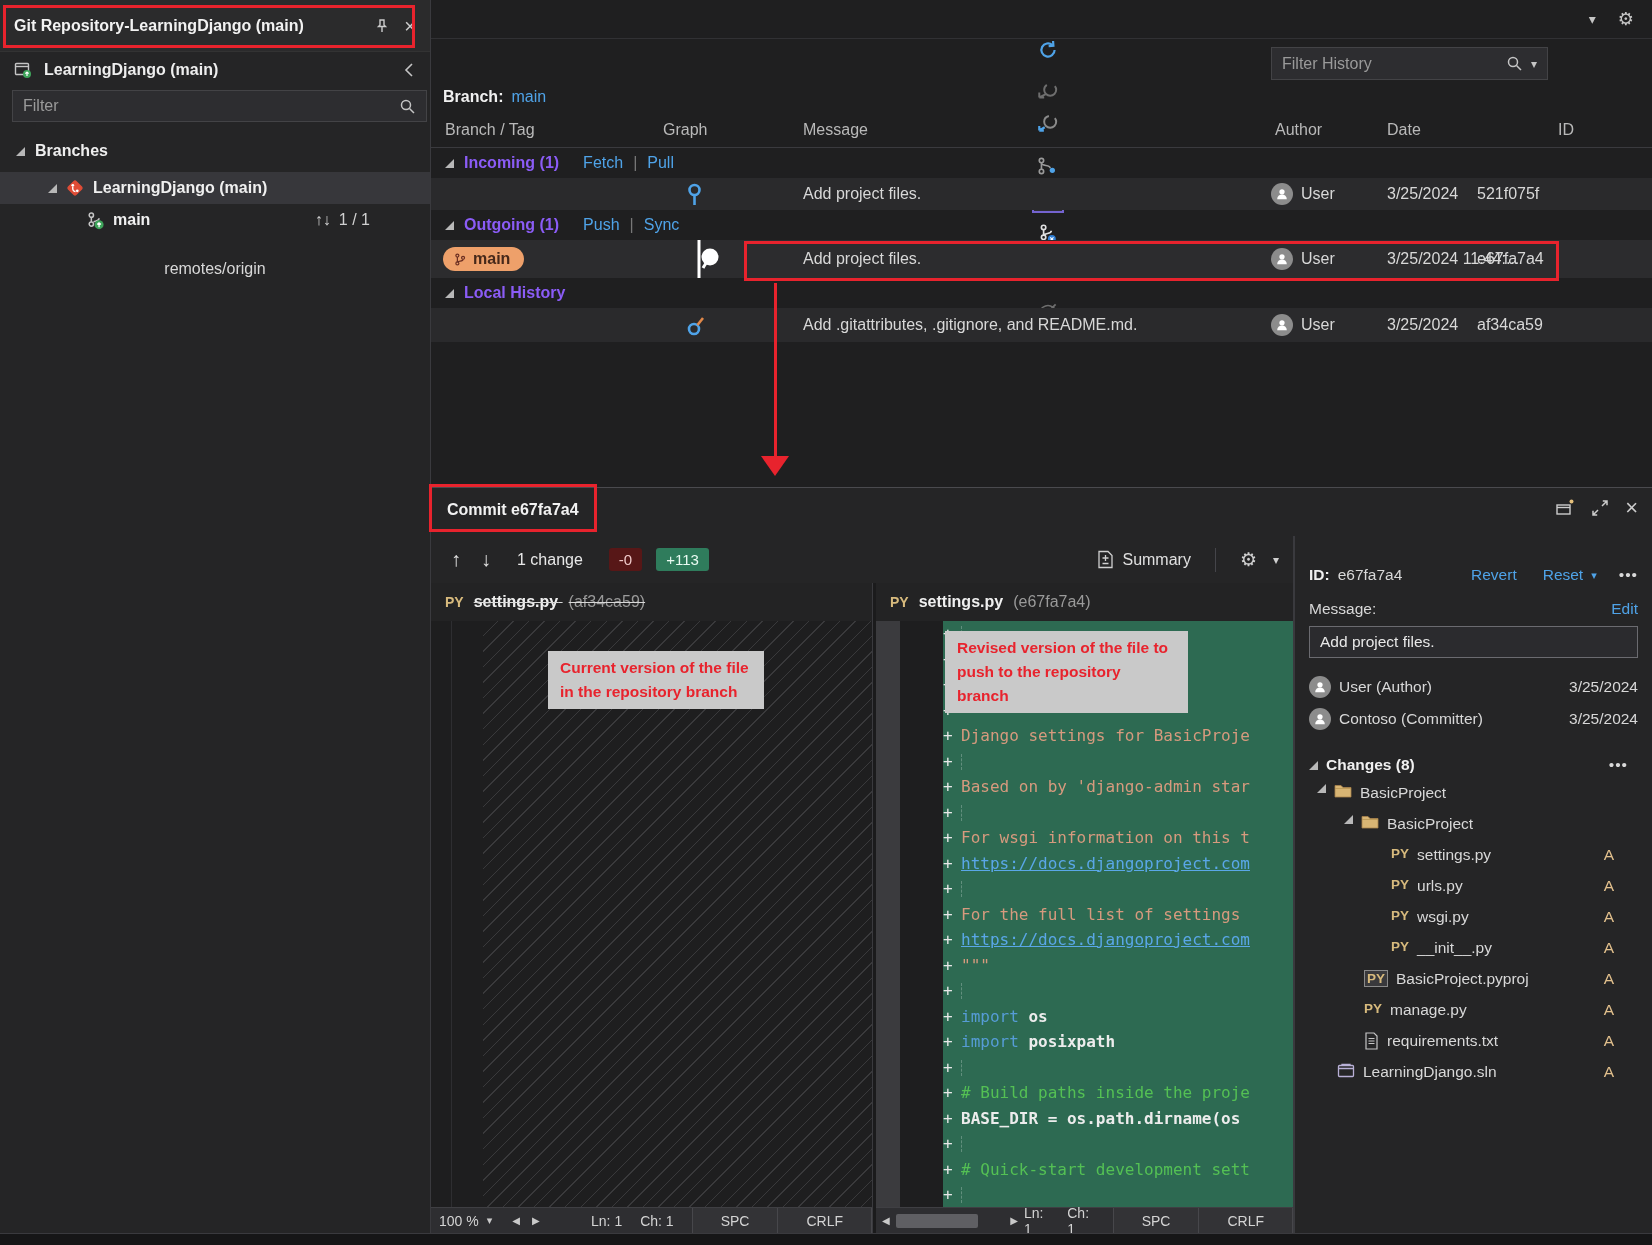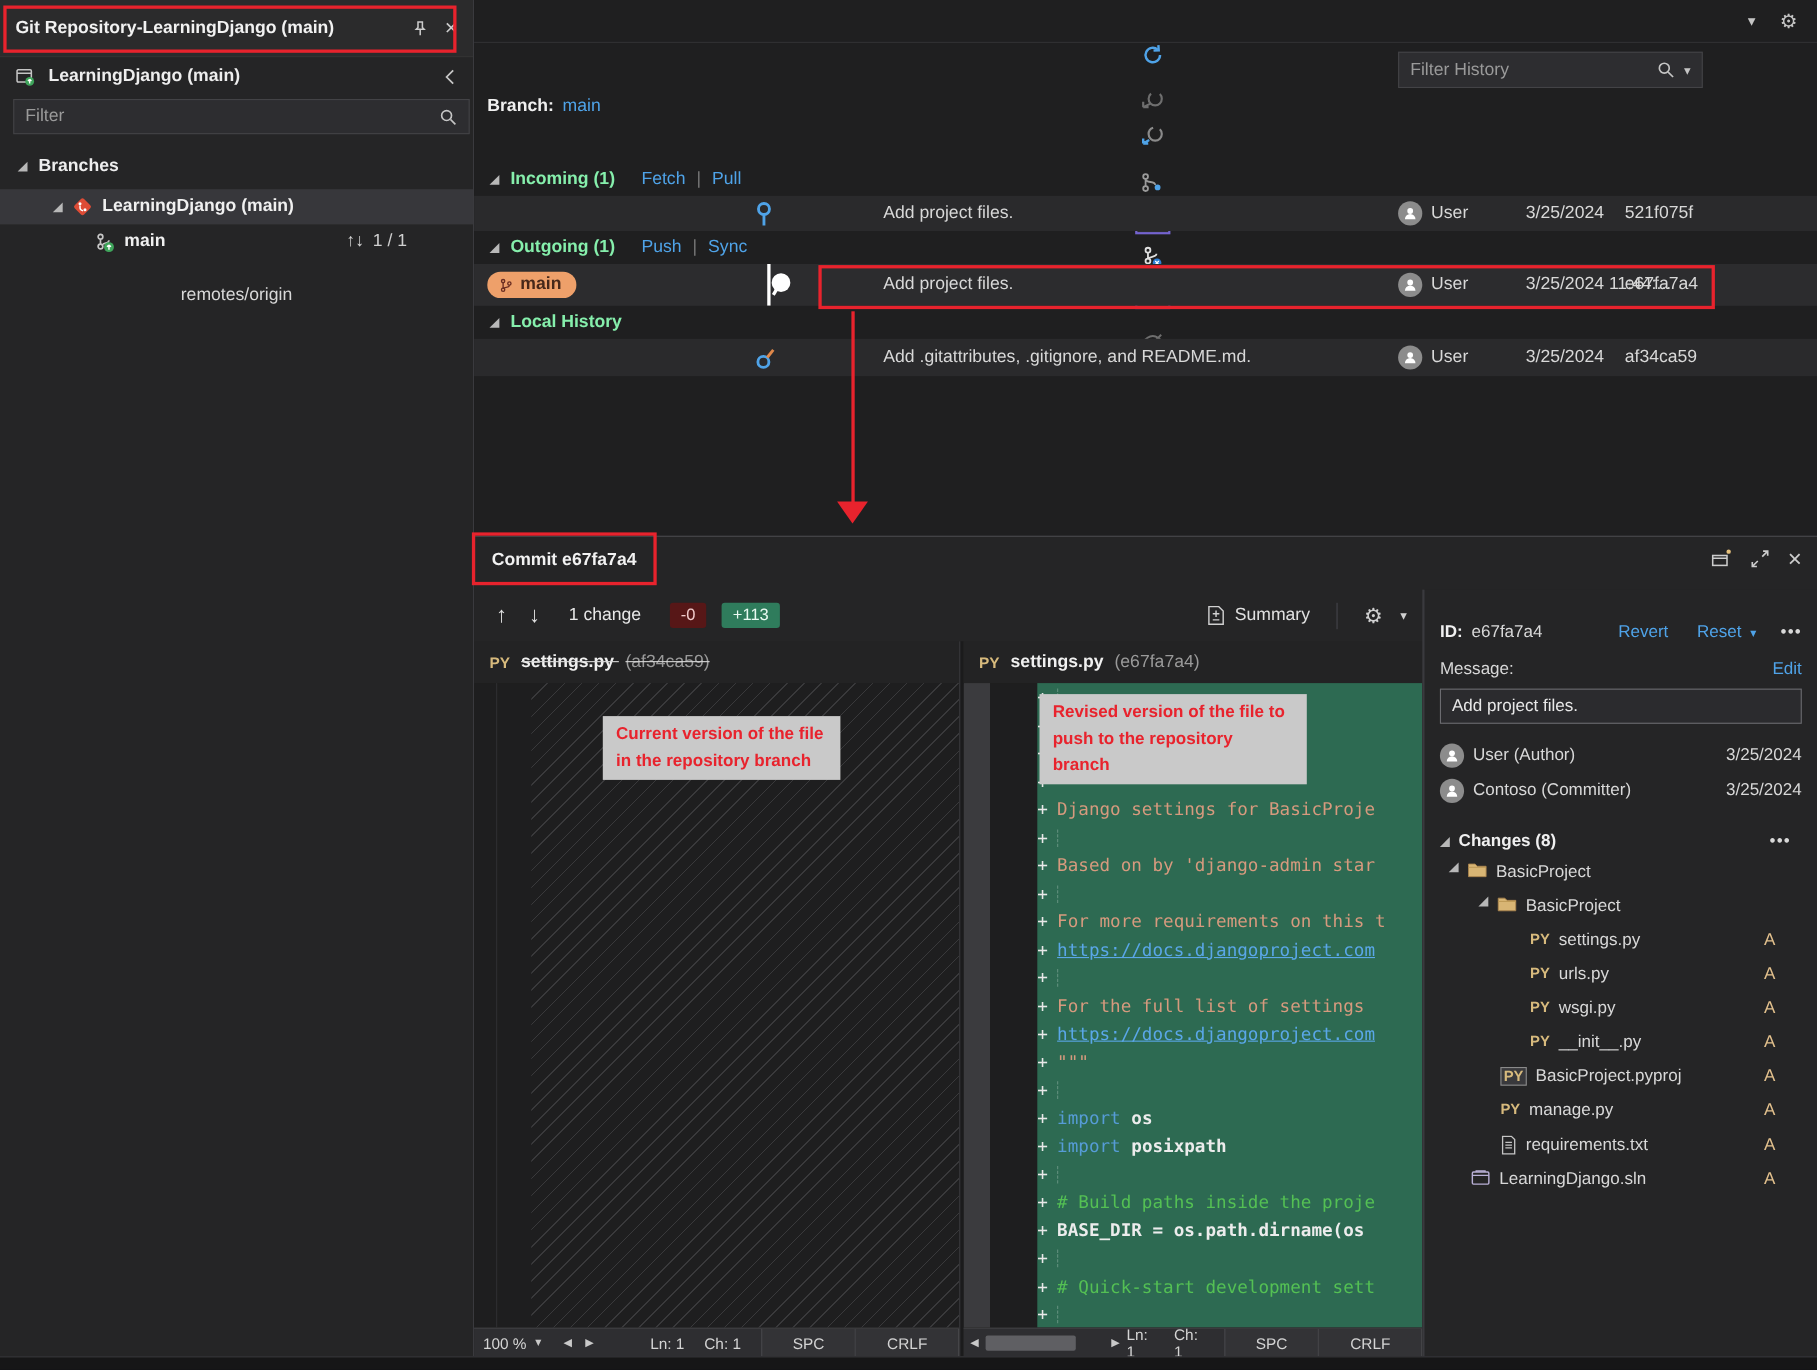--- a/index.html
+++ b/index.html
@@ -37,21 +37,21 @@
   .toolbar { position:absolute; left:0; top:38px; width:100%; height:48px; border-top:1px solid #313134; display:flex; align-items:center; padding-left:12px; gap:10px;flex-direction:column; }
   .tb-sep { width:1px; height:24px; background:#45454a; margin:0 4px; }
   .tb-btn { width:32px; height:32px; display:flex; align-items:center; justify-content:center; cursor:pointer; }
   .tb-btn.toggled { border:2px solid #7463cf; background:#2d2d31; }
   .filter-history { position:absolute; left:840px; top:8px; width:277px; height:33px; background:#2d2d30; border:1px solid #434346; display:flex; align-items:center; padding:0 10px; }
   .filter-history .ph { color:#9a9a9a; flex:1; }
   .branch-row { position:absolute; left:12px; top:88px; display:flex; gap:8px; }
   .grid-header { position:absolute; left:0; top:114px; width:100%; height:34px; border-bottom:1px solid #3a3a3e; color:#b9b9b9; }
   .gh { position:absolute; top:7px; }
   .hsec { position:absolute; left:0; width:100%; height:30px; display:flex; align-items:center; gap:0; padding-left:14px; }
-  .hsec .lbl { font-weight:bold; color:#86efac; margin-left:10px; margin-right:24px; }
+  .hsec .lbl { font-weight:bold; color:#8b5cf6; margin-left:10px; margin-right:24px; }
   .hsec .lnk { color:#4fa3e8; cursor:pointer; }
   .hsec .pipe { color:#777; margin:0 10px; }
   .hrow { position:absolute; left:0; width:100%; background:#2a2a2c; cursor:pointer; }
   .cell { position:absolute; top:50%; transform:translateY(-50%); white-space:nowrap; }
   .badge-main { display:inline-flex; align-items:center; gap:6px; background:#eea06a; color:#46281a; font-weight:bold; border-radius:13px; padding:3px 14px 3px 10px; }
   .avatar { width:22px; height:22px; border-radius:50%; background:#8c8c8c; display:flex; align-items:center; justify-content:center; }
 
   
   .commit-panel { position:absolute; left:431px; top:487px; width:1221px; height:746px; background:#252526; border-top:1px solid #4a4a4e; }
   .cp-header { position:absolute; left:0; top:0; width:100%; height:48px; }
@@ -252,20 +252,28 @@
           </svg>
         <span style="color:#c5c5c5;font-size:12px;margin-left:8px;">▾</span>
       </div>
     </div>
 
     <div class="branch-row">
       <span class="bold" style="color:#f0f0f0;">Branch:</span>
       <span class="blue">main</span>
     </div>
 
+    <div class="grid-header">
+      <span class="gh" style="left:14px;">Branch / Tag</span>
+      <span class="gh" style="left:232px;">Graph</span>
+      <span class="gh" style="left:372px;">Message</span>
+      <span class="gh" style="left:844px;">Author</span>
+      <span class="gh" style="left:956px;">Date</span>
+      <span class="gh" style="left:1127px;">ID</span>
+    </div>
 
     <div class="hsec" style="top:148px;">
       <span class="tri-exp"></span>
       <span class="lbl">Incoming (1)</span>
       <span class="lnk">Fetch</span>
       <span class="pipe">|</span>
       <span class="lnk">Pull</span>
     </div>
 
     <div class="hrow" style="top:178px;height:32px;">
@@ -408,21 +416,21 @@
         <div class="scroll-strip"></div>
         <div class="diff-green" id="diff-code">
             <div class="diff-line"><span class="plus">+</span><span class="ws-guide"></span></div>
             <div class="diff-line"><span class="plus">+</span><span class="ws-guide"></span></div>
             <div class="diff-line"><span class="plus">+</span><span class="ws-guide"></span></div>
             <div class="diff-line"><span class="plus">+</span><span class="tok-str">"""</span></div>
             <div class="diff-line"><span class="plus">+</span><span class="tok-str">Django settings for BasicProje</span></div>
             <div class="diff-line"><span class="plus">+</span><span class="ws-guide"></span></div>
             <div class="diff-line"><span class="plus">+</span><span class="tok-str">Based on by 'django-admin star</span></div>
             <div class="diff-line"><span class="plus">+</span><span class="ws-guide"></span></div>
-            <div class="diff-line"><span class="plus">+</span><span class="tok-str">For more requirements on this t</span></div>
+            <div class="diff-line"><span class="plus">+</span><span class="tok-str">For wsgi information on this t</span></div>
             <div class="diff-line"><span class="plus">+</span><span class="tok-link">https://docs.djangoproject.com</span></div>
             <div class="diff-line"><span class="plus">+</span><span class="ws-guide"></span></div>
             <div class="diff-line"><span class="plus">+</span><span class="tok-str">For the full list of settings </span></div>
             <div class="diff-line"><span class="plus">+</span><span class="tok-link">https://docs.djangoproject.com</span></div>
             <div class="diff-line"><span class="plus">+</span><span class="tok-str">"""</span></div>
             <div class="diff-line"><span class="plus">+</span><span class="ws-guide"></span></div>
             <div class="diff-line"><span class="plus">+</span><span class="tok-kw">import </span><span class="tok-code">os</span></div>
             <div class="diff-line"><span class="plus">+</span><span class="tok-kw">import </span><span class="tok-code">posixpath</span></div>
             <div class="diff-line"><span class="plus">+</span><span class="ws-guide"></span></div>
             <div class="diff-line"><span class="plus">+</span><span class="tok-cmt"># Build paths inside the proje</span></div>

